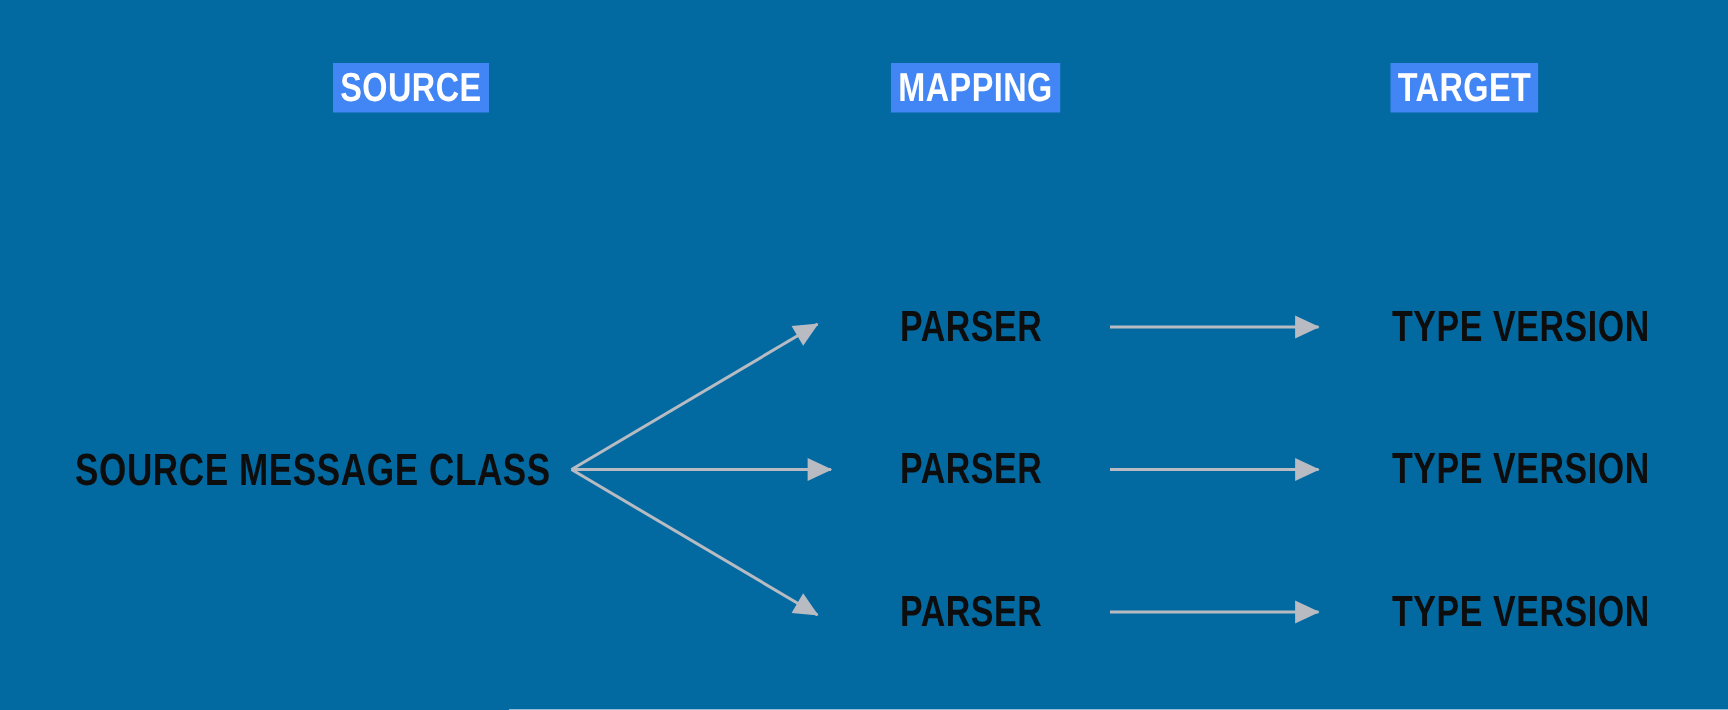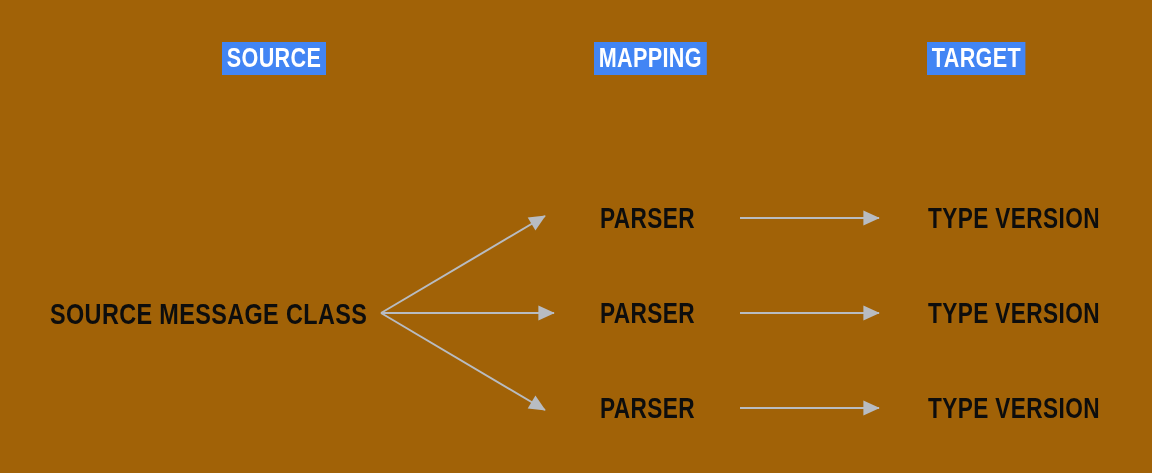--- a/index.html
+++ b/index.html
@@ -4,21 +4,21 @@
 <style>
   html, body {
     margin: 0;
     padding: 0;
     background: #ffffff;
   }
   #canvas {
     position: relative;
     width: 1152px;
     height: 473px;
-    background: #a16207;
+    background: #0369a1;
     overflow: hidden;
     font-family: "Liberation Sans", "DejaVu Sans", sans-serif;
   }
 
   
   .col-header {
     position: absolute;
     display: inline-block;
     color: #ffffff;
     font-weight: 700;

